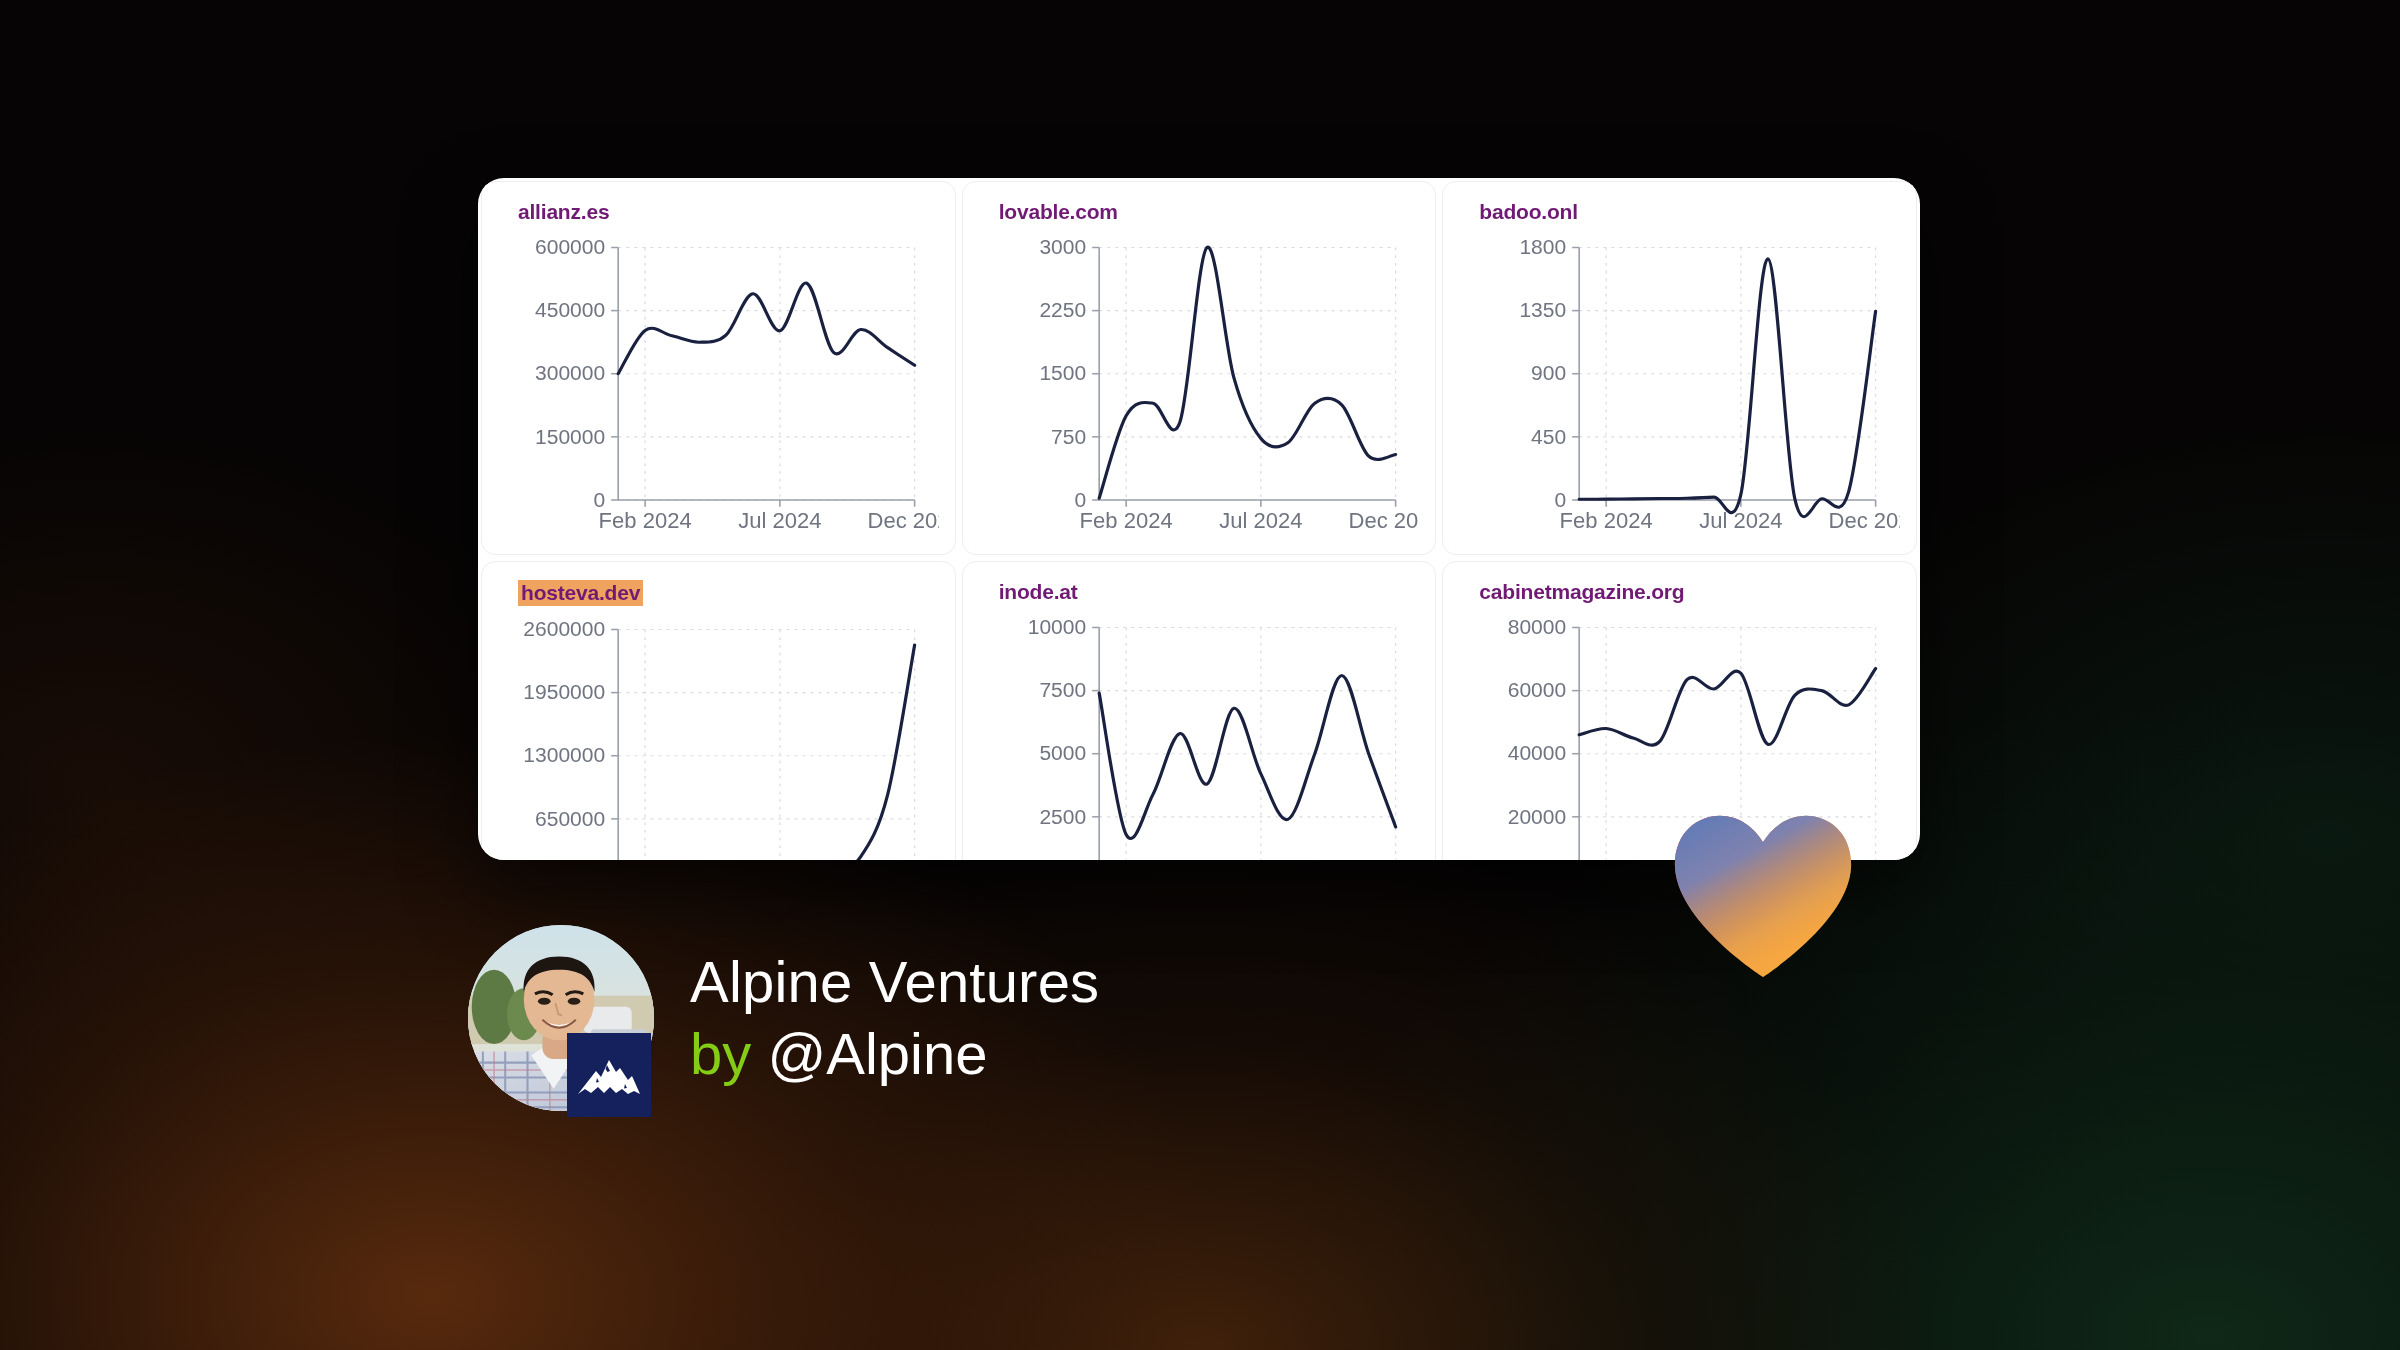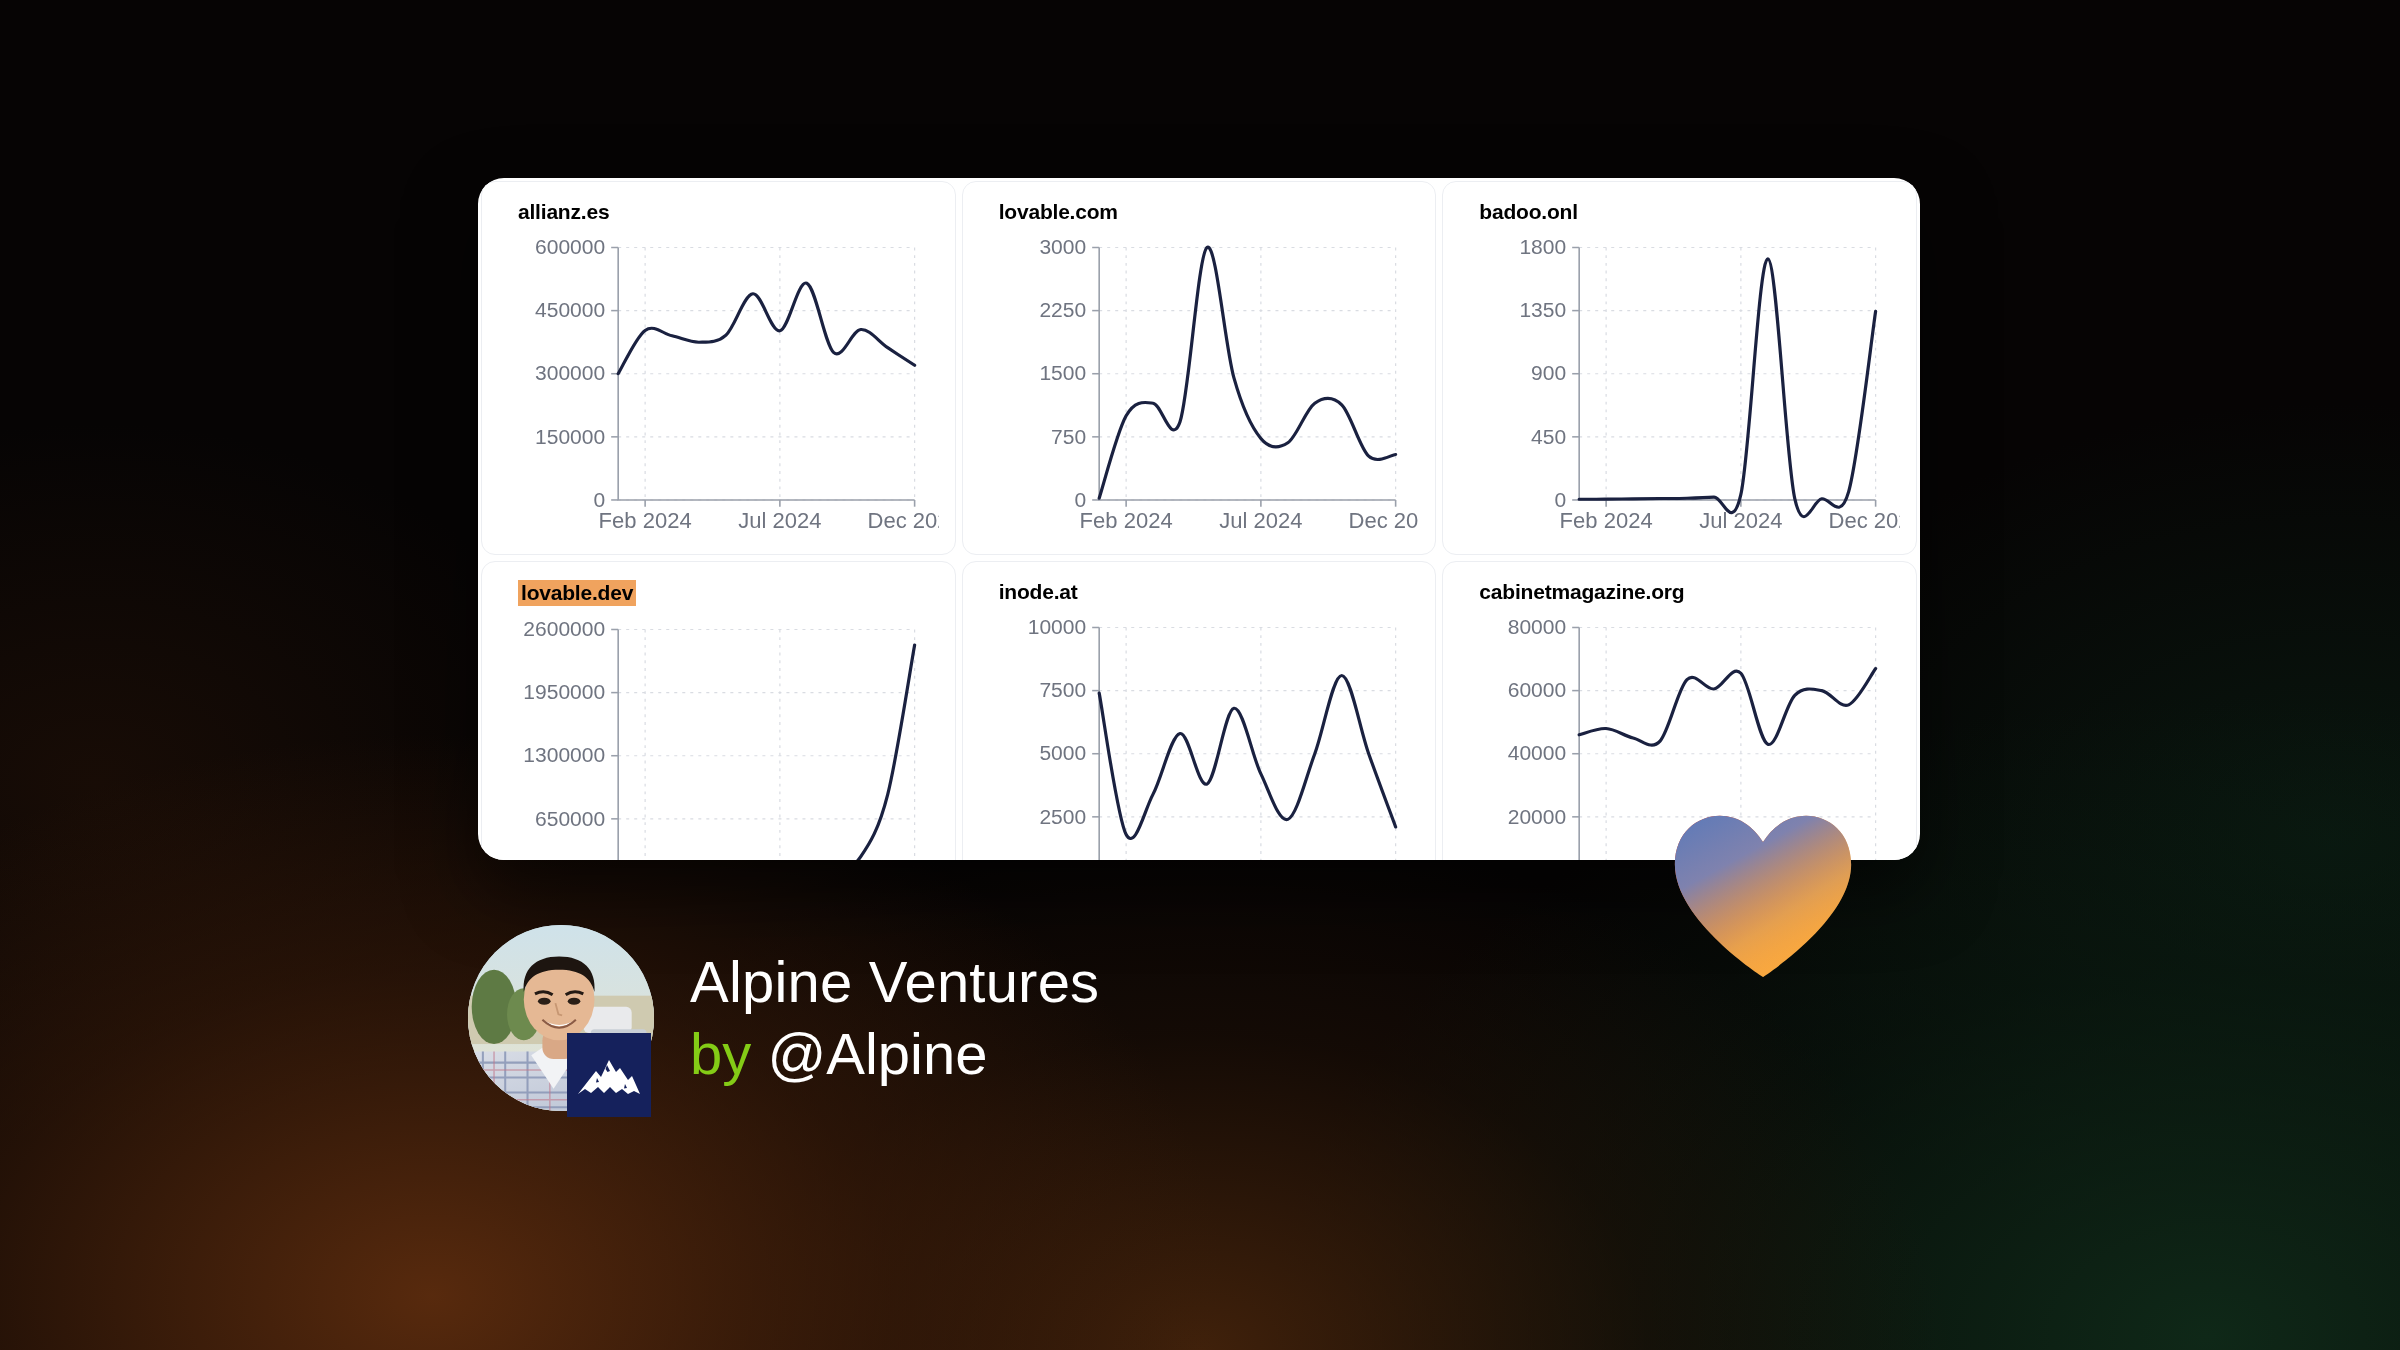--- a/index.html
+++ b/index.html
@@ -51,21 +51,21 @@
     background:#ffffff;
     border:1px solid #eceef2;
     border-radius:14px;
     margin:3px;
     padding:18px 16px 10px 16px;
   }
 
   .chart-title {
     font-size:21px;
     font-weight:bold;
-    color:#000000;
+    color:#701a75;
     letter-spacing:-0.2px;
     display:inline-block;
     line-height:1.15;
     margin-left:20px;
   }
   .chart-title.highlight {
     background:#F0A35E;
     padding:1px 3px;
   }
 
@@ -220,21 +220,21 @@
             <path class="axis-line" d="M120 14 L120 276 L416 276"></path>
             <line class="tickmark" x1="146.9090909090909" x2="146.9090909090909" y1="276" y2="283"></line>
             <text class="xtick" x="146.9090909090909" y="305">Feb 2024</text>
             <line class="tickmark" x1="281.45454545454544" x2="281.45454545454544" y1="276" y2="283"></line>
             <text class="xtick" x="281.45454545454544" y="305">Jul 2024</text>
             <line class="tickmark" x1="416" x2="416" y1="276" y2="283"></line>
             <text class="xtick" x="416" y="305">Dec 2024</text>
             <path class="series" d="M120.00 275.27 C124.48 275.25,137.94 275.20,146.91 275.13 C155.88 275.05,164.85 274.93,173.82 274.84 C182.79 274.74,191.76 274.64,200.73 274.54 C209.70 274.45,218.67 274.50,227.64 274.25 C236.61 274.01,245.58 273.77,254.55 273.09 C263.52 272.41,272.48 311.42,281.45 270.18 C290.42 228.94,299.39 24.92,308.36 25.64 C317.33 26.37,326.30 233.01,335.27 274.54 C344.24 316.08,353.21 276.05,362.18 274.84 C371.15 273.62,380.12 299.70,389.09 267.27 C398.06 234.83,411.52 111.40,416.00 80.23"></path>
           </svg>
         </div></div>
-      <div class="chart-card"><div class="chart-title highlight">lovable.dev</div><div class="plot-wrap">
+      <div class="chart-card"><div class="chart-title highlight">hosteva.dev</div><div class="plot-wrap">
           <svg viewBox="0 0 440 330" preserveAspectRatio="none">
             <line class="gridline" x1="120" x2="416" y1="210.5" y2="210.5"></line>
             <line class="tickmark" x1="113" x2="120" y1="210.5" y2="210.5"></line>
             <text class="ytick" x="107" y="217.5">650000</text>
             <line class="gridline" x1="120" x2="416" y1="145" y2="145"></line>
             <line class="tickmark" x1="113" x2="120" y1="145" y2="145"></line>
             <text class="ytick" x="107" y="152">1300000</text>
             <line class="gridline" x1="120" x2="416" y1="79.5" y2="79.5"></line>
             <line class="tickmark" x1="113" x2="120" y1="79.5" y2="79.5"></line>
             <text class="ytick" x="107" y="86.5">1950000</text>

